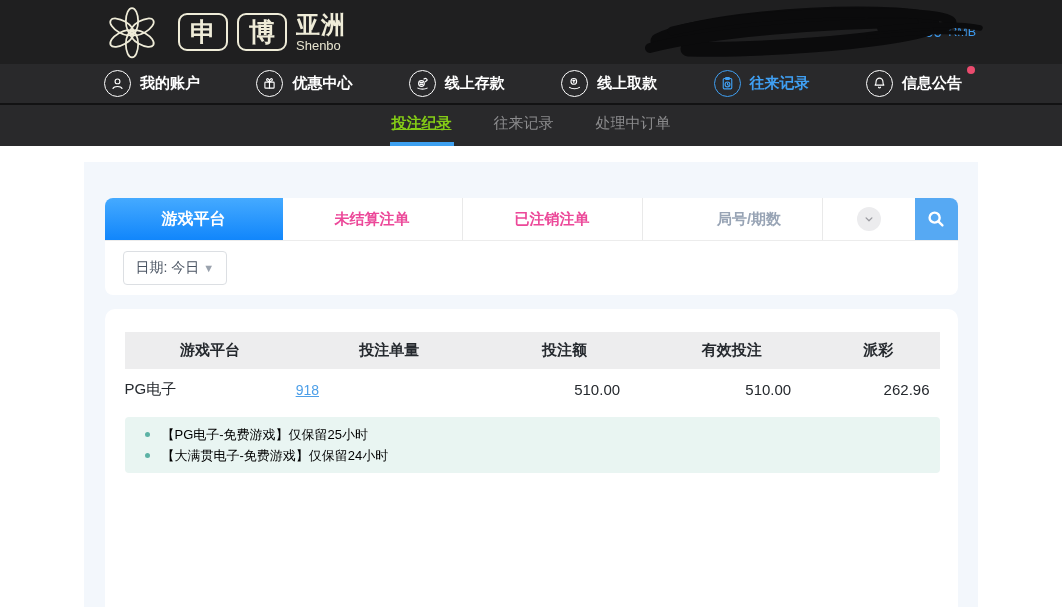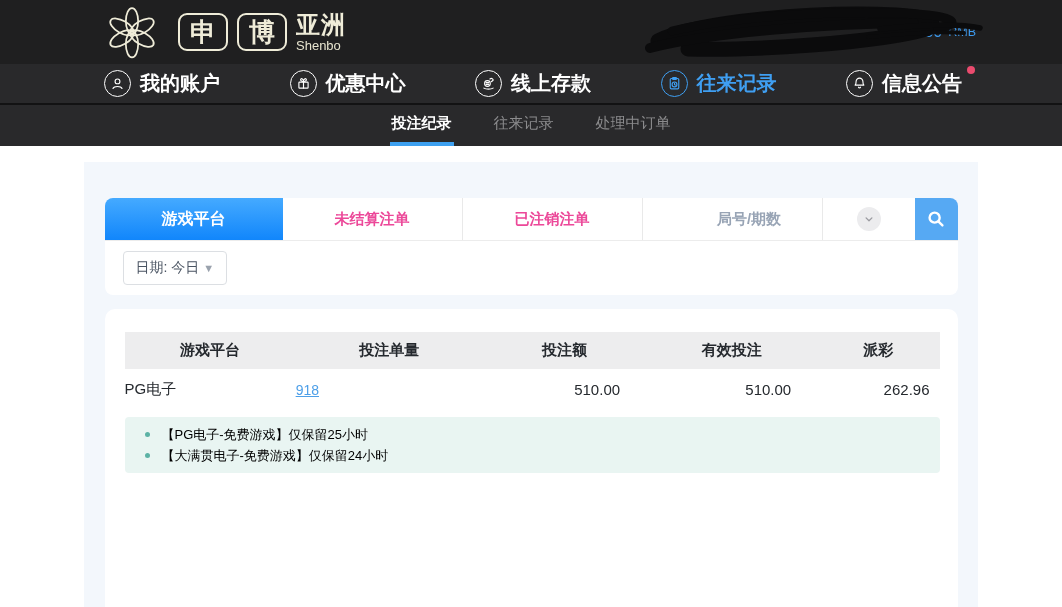--- a/index.html
+++ b/index.html
@@ -19,34 +19,34 @@
   .balance { position:absolute; right:86px; top:0; height:64px; display:flex; align-items:center; gap:6px; z-index:1; }
   .balance-ring { width:22px; height:22px; border:1.5px solid #6f6f72; border-radius:50%; }
   .balance-amt { color:#3d9bf0; font-size:16px; }
   .balance-cur { color:#3d9bf0; font-size:12.5px; }
   .scribble { position:absolute; left:628px; top:1px; width:372px; height:60px; z-index:2; pointer-events:none; }
 
   
   .mainnav { height:41px; background:#29292b; border-bottom:2px solid #121213;
     display:flex; align-items:center; justify-content:space-between; padding:0 100px 0 104px; }
   .nav-item { position:relative; display:flex; align-items:center; gap:9px; color:#fff;
-    font-size:20px; font-weight:bold; cursor:pointer; white-space:nowrap; }
+    font-size:15px; font-weight:bold; cursor:pointer; white-space:nowrap; }
   .nav-item.active { color:#3f9ff2; }
   .icon-ring { width:27px; height:27px; border:1.5px solid currentColor; border-radius:50%;
     display:flex; align-items:center; justify-content:center; flex:none; }
   .icon-ring svg { width:17px; height:17px; stroke:currentColor; fill:none;
     stroke-width:1.6; stroke-linecap:round; stroke-linejoin:round; }
   .red-dot { position:absolute; top:-4px; right:-13px; width:8px; height:8px;
     border-radius:50%; background:#ea4b6e; }
 
   
   .subnav { height:41px; background:#29292b; display:flex; justify-content:center; gap:38px; }
   .subnav-item { display:flex; align-items:center; font-size:15px; color:#8b8b8d;
     cursor:pointer; border-bottom:4px solid transparent; padding:0 2px; }
-  .subnav-item.active { color:#ffffff; border-bottom-color:#3da0f0; font-weight:bold; }
+  .subnav-item.active { color:#84cc16; border-bottom-color:#3da0f0; font-weight:bold;text-decoration:underline; }
 
   
   .page { height:459px; background:#fff; }
   .content-col { width:894px; height:459px; margin:16px auto; background:#f3f7fc; padding-top:36px; }
   .inner { width:853px; margin:0 auto; }
 
   
   .tabbar { display:flex; height:43px; border-bottom:1px solid #ececec; }
   .tab { background:#fff; display:flex; align-items:center; justify-content:center;
     font-size:15px; font-weight:bold; color:#ec4899; border-right:1px solid #e9e9e9; cursor:pointer; }
@@ -150,20 +150,30 @@
   <div class="nav-item">
     <span class="icon-ring">
       <svg viewBox="0 0 24 24">
           <circle cx="10.5" cy="12" r="4"></circle>
           <path d="M8.6 10.8h3.8M8.6 13.2h3.8"></path>
           <path d="M14 5.5c2.5-1.5 5 0 4.5 2L16 9.5"></path>
           <path d="M5.5 18.5c3 2 10 2 13 0"></path>
         </svg>
     </span>
     <span>线上存款</span>
+  </div>
+  <div class="nav-item">
+    <span class="icon-ring">
+      <svg viewBox="0 0 24 24">
+          <circle cx="11" cy="9" r="4"></circle>
+          <path d="M11 7v4M9.6 8h2.8"></path>
+          <path d="M5 17.5c3 2.5 11 2.5 14 0"></path>
+        </svg>
+    </span>
+    <span>线上取款</span>
   </div>
   <div class="nav-item active">
     <span class="icon-ring">
       <svg viewBox="0 0 24 24">
           <rect x="6" y="5" width="12" height="14.5" rx="1.5"></rect>
           <rect x="9.2" y="3.6" width="5.6" height="2.8" rx="1"></rect>
           <circle cx="12" cy="13.3" r="3.4"></circle>
           <path d="M12 11.8v1.7l1.3.8"></path>
         </svg>
     </span>

